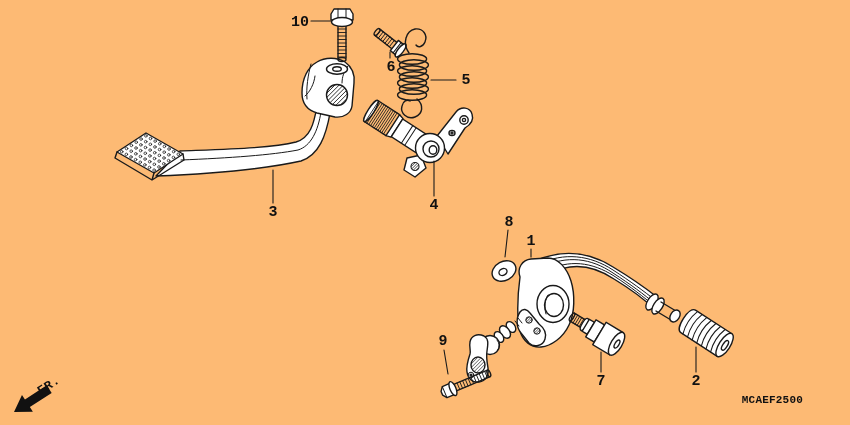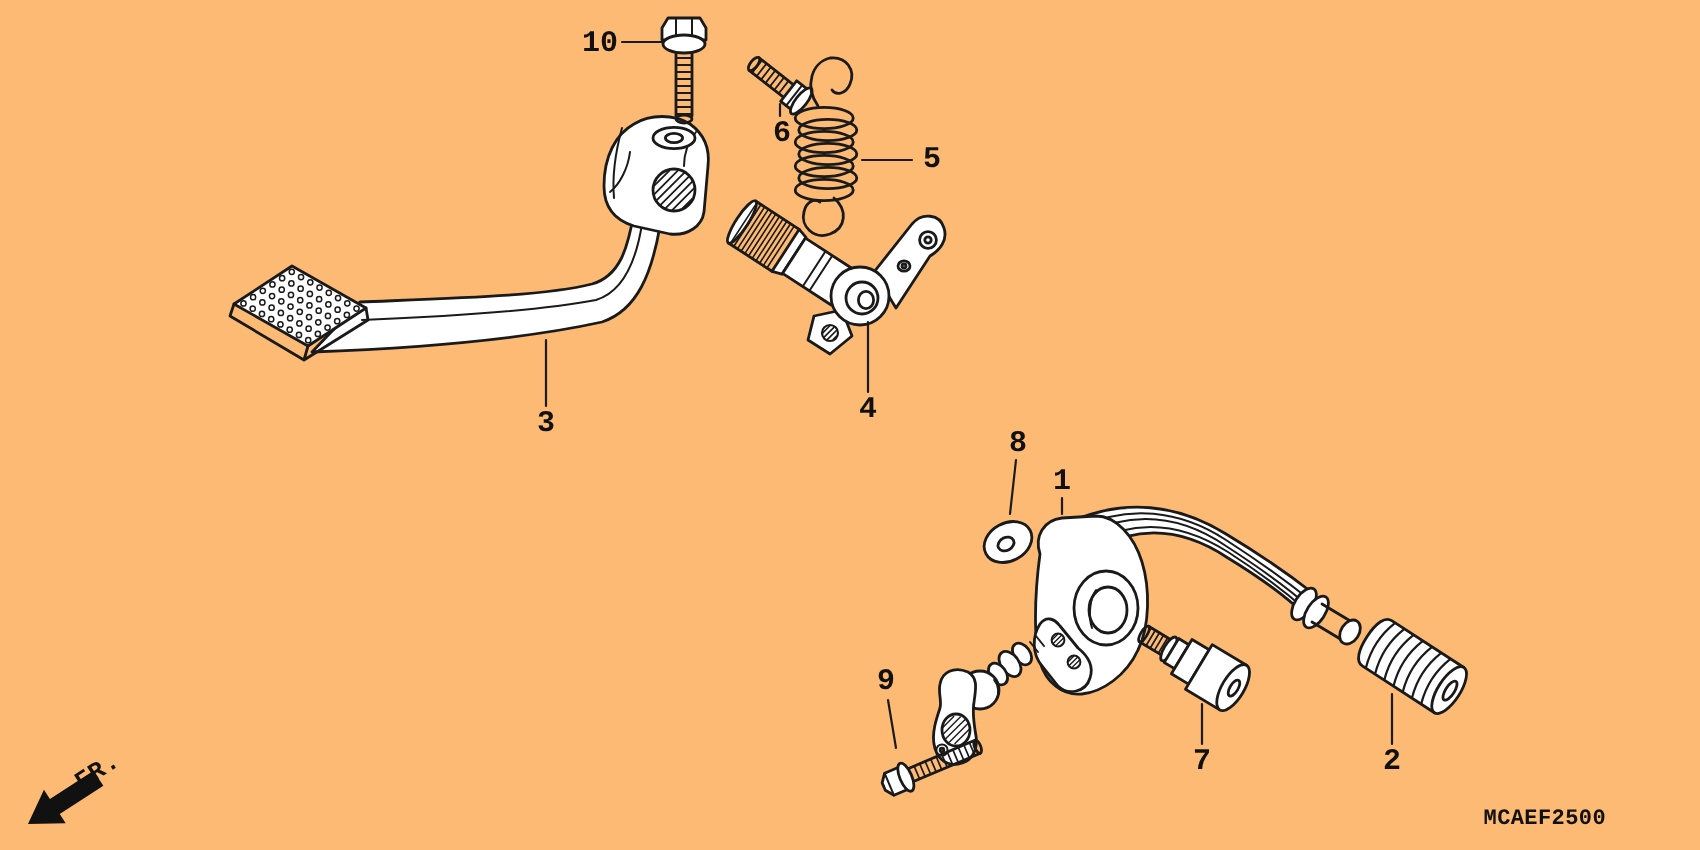--- a/index.html
+++ b/index.html
@@ -2,21 +2,21 @@
 <html><head>
 <meta charset="utf-8">
 <style>
   html,body{margin:0;padding:0;background:#fff;}
   #stage{position:relative;width:850px;height:425px;background:#fdba74;overflow:hidden;
          font-family:Liberation Mono, monospace;}
   .plabel{position:absolute;transform:translate(-50%,-50%);font-weight:bold;font-size:15px;
           color:#111;line-height:1;white-space:nowrap;}
   .fr{position:absolute;left:49px;top:386px;transform:translate(-50%,-50%) rotate(-33deg);
       font-weight:bold;font-size:12.5px;color:#111;letter-spacing:.5px;}
-  .code{position:absolute;left:803px;top:410px;transform:translate(-100%,-50%);
+  .code{position:absolute;left:803px;top:400px;transform:translate(-100%,-50%);
         font-weight:bold;font-size:11px;color:#111;letter-spacing:.2px;}
   svg{position:absolute;left:0;top:0;}
 </style>
 </head>
 <body>
 
 <div id="stage">
 
 <svg width="850" height="425" viewBox="0 0 850 425">
  <g id="gMain" stroke="#1a1a1a" fill="none" stroke-width="1.4" stroke-linecap="round" stroke-linejoin="round">

